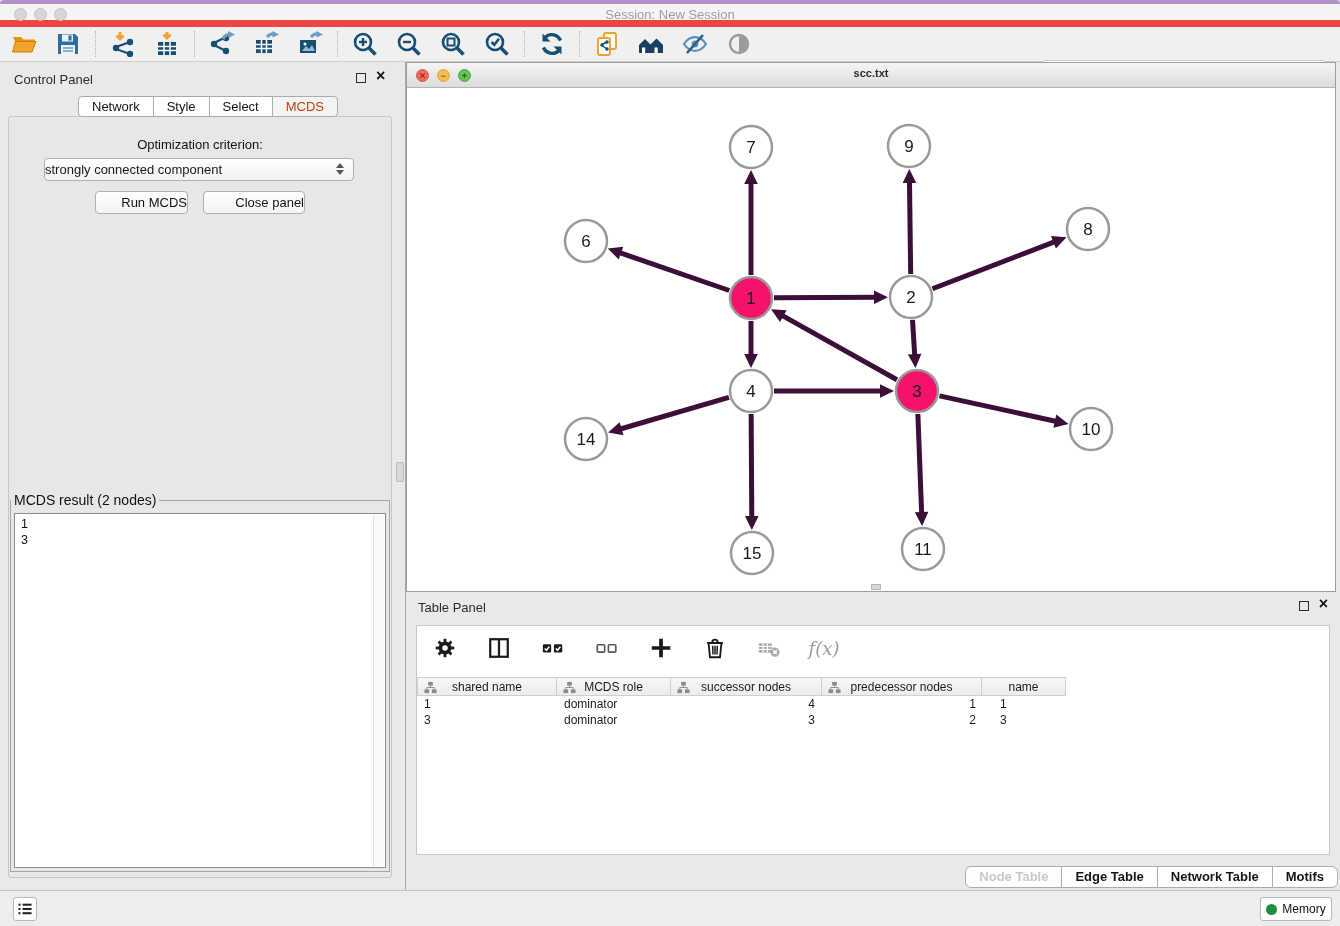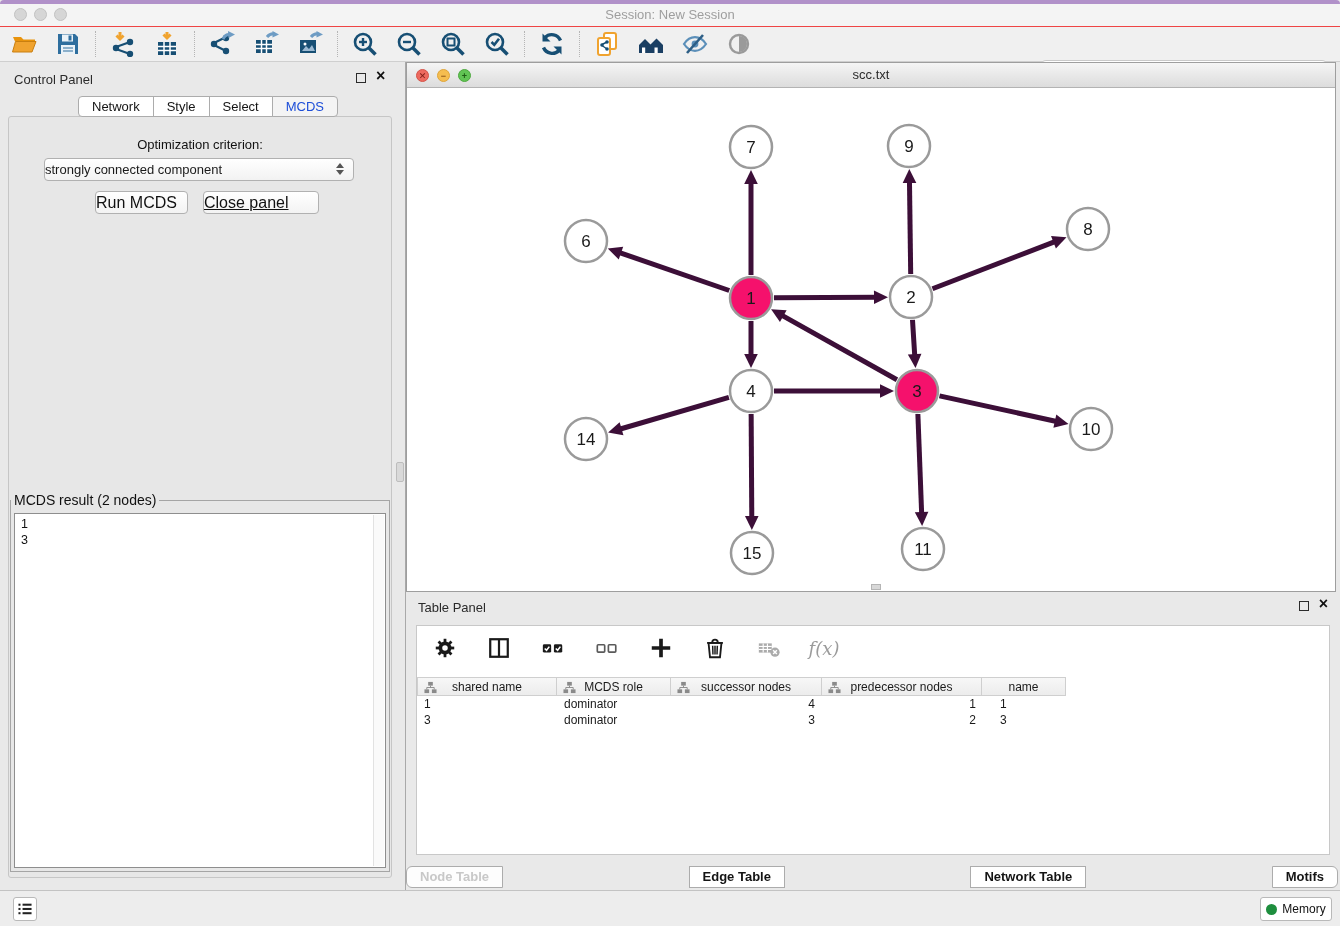--- a/index.html
+++ b/index.html
@@ -2,21 +2,21 @@
 <html><head>
 <meta charset="utf-8">
 <style>
   * { margin:0; padding:0; box-sizing:border-box; }
   html,body { width:1340px; height:926px; overflow:hidden; }
   body { font-family:"Liberation Sans","DejaVu Sans",sans-serif; background:#E9E9E9; position:relative; font-size:13px; color:#1a1a1a; }
   #app { position:absolute; inset:0; }
 
   
   .top-strip { position:absolute; left:0; top:0; width:1340px; height:4px; background:#B191C9; border-radius:6px 6px 0 0; }
-  .titlebar { position:absolute; left:0; top:4px; width:1340px; height:23px; background:#F4F4F4; border-bottom:1px solid #ef4444; }
+  .titlebar { position:absolute; left:0; top:4px; width:1340px; height:23px; background:#F4F4F4; border-bottom:7px solid #ef4444; }
   .tl-group { position:absolute; left:14px; top:4px; display:flex; gap:7px; }
   .tl { width:13px; height:13px; border-radius:50%; background:#D6D6D6; border:1px solid #C2C2C2; }
   .win-title { position:absolute; left:0; right:0; top:3px; text-align:center; color:#9E9E9E; font-size:13px; }
 
   .toolbar { position:absolute; left:0; top:27px; width:1340px; height:35px; background:#F0F0F0; border-bottom:1px solid #CFCFCF; display:flex; align-items:center; padding-left:10px; }
   .tb-group { display:flex; align-items:center; gap:16px; }
   .tb-sep { width:1px; height:26px; border-left:1px dotted #B5B5B5; margin:0 13px; }
   .tb-icon { width:28px; height:28px; display:flex; align-items:center; justify-content:center; cursor:default; }
   .tb-icon svg { width:26px; height:26px; }
   .search-wrap { position:absolute; right:12px; top:33px; width:288px; height:23px; background:#fff; border:1px solid #C9C9C9; border-radius:6px; display:flex; align-items:center; padding-left:6px; }
@@ -27,72 +27,72 @@
   .cp-title { position:absolute; left:14px; top:72px; font-size:13px; color:#2b2b2b; }
   .panel-btns { position:absolute; display:flex; gap:10px; align-items:center; }
   .cp-btns { left:356px; top:73px; }
   .float-ic { width:10px; height:10px; border:1.5px solid #2b2b2b; display:inline-block; }
   .close-ic { font-size:16px; font-weight:bold; color:#111; line-height:10px; position:relative; top:-2px; }
 
   .cp-tabs { position:absolute; left:78px; top:96px; display:flex; z-index:3; }
   .tabseg { height:21px; line-height:19px; padding:0 13px; background:#fff; border:1px solid #ACACAC; margin-left:-1px; font-size:13px; color:#141414; cursor:default; }
   .tabseg.first { border-radius:4px 0 0 4px; margin-left:0; }
   .tabseg.last { border-radius:0 4px 4px 0; }
-  .tabseg.active { background:#F4F4F4; color:#1d4ed8; }
+  .tabseg.active { background:#F4F4F4; color:#c2410c; }
 
   .cp-body { position:absolute; left:8px; top:116px; width:384px; height:762px; background:#E7E7E7; border:1px solid #C6C6C6; border-radius:3px; }
   .opt-label { position:absolute; left:0; width:400px; top:137px; text-align:center; font-size:13px; color:#111; }
   .combo { position:absolute; left:44px; top:158px; width:310px; height:23px; background:linear-gradient(#FFFFFF,#F2F2F2); border:1px solid #B1B1B1; border-radius:4px; display:flex; align-items:center; font-size:13px; cursor:default; }
   .combo-stepper { position:absolute; right:9px; top:4px; display:flex; flex-direction:column; gap:2px; }
   .combo-stepper i { width:0; height:0; border-left:4px solid transparent; border-right:4px solid transparent; display:block; }
   .combo-stepper .up { border-bottom:5px solid #555; }
   .combo-stepper .dn { border-top:5px solid #555; }
-  .pushbtn { position:absolute; top:191px; height:23px; background:linear-gradient(#FFFFFF,#F3F3F3); border:1px solid #B1B1B1; border-radius:4px; font-size:16px; color:#111; text-align:left; line-height:21px; cursor:default; }
+  .pushbtn { position:absolute; top:191px; height:23px; background:linear-gradient(#FFFFFF,#F3F3F3); border:1px solid #B1B1B1; border-radius:4px; font-size:13px; color:#111; text-align:right; line-height:21px; cursor:default;padding-left:8px; }
   .btn-run { left:95px; width:93px; }
-  .btn-close { left:203px; width:116px;text-decoration:underline; }
+  .btn-close { left:203px; width:102px; }
 
   .result-fs { position:absolute; left:10px; top:492px; width:380px; height:380px; border:1px solid #A5A5A5; background:transparent; }
   .result-fs legend { font-size:14px; color:#111; padding:0 3px; }
   .result-box { position:absolute; left:3px; right:3px; top:5px; bottom:3px; background:#fff; border:1px solid #8E8E8E; overflow:hidden; }
   .result-text { padding:2px 6px; font-size:12.5px; line-height:1.28; color:#111; }
   .result-scroll { position:absolute; right:1px; top:1px; bottom:1px; width:11px; background:#FAFAFA; border-left:1px solid #E2E2E2; }
 
   .v-divider { position:absolute; left:405px; top:62px; width:1px; bottom:36px; background:#A9A9A9; }
   .v-handle { position:absolute; left:396px; top:462px; width:8px; height:20px; background:#D9D9D9; border:1px solid #BDBDBD; border-radius:2px; }
 
   
   .net-frame { position:absolute; left:406px; top:62px; width:930px; height:530px; border:1px solid #9E9E9E; background:#fff; }
   .net-titlebar { position:absolute; left:0; top:0; right:0; height:25px; background:linear-gradient(#F5F5F5,#DCDCDC); border-bottom:1px solid #B3B3B3; }
   .net-lights { position:absolute; left:9px; top:6px; display:flex; gap:8px; }
   .light { width:13px; height:13px; border-radius:50%; font-size:9px; font-weight:bold; text-align:center; line-height:13px; cursor:default; }
   .light.red { background:#ED6A5F; border:1px solid #D55449; color:#7F1D17; }
   .light.yellow { background:#F5BD4F; border:1px solid #DFA53A; color:#90591A; }
   .light.green { background:#61C454; border:1px solid #4EA93F; color:#1D5E14; }
-  .net-title { position:absolute; left:0; right:0; top:4px; text-align:center; font-size:13px; color:#2b2b2b; }
+  .net-title { position:absolute; left:0; right:0; top:4px; text-align:center; font-size:11px; color:#2b2b2b;font-weight:bold; }
   .net-canvas { position:absolute; left:0; top:25px; right:0; bottom:0; background:#fff; }
   .net-canvas svg { position:absolute; inset:0; }
   .hscroll-handle { position:absolute; bottom:1px; left:50%; width:10px; height:6px; background:#D8D8D8; border:1px solid #B5B5B5; }
 
   
   .table-panel { position:absolute; left:406px; top:595px; right:2px; height:293px; background:#E9E9E9; }
   .tp-title { position:absolute; left:12px; top:5px; font-size:13px; color:#2b2b2b; }
   .tp-btns { right:10px; top:6px; }
   .tp-card { position:absolute; left:10px; right:8px; top:30px; height:230px; background:#fff; border:1px solid #C8C8C8; }
   .tp-toolbar { position:absolute; left:0; top:0; right:0; height:44px; display:flex; align-items:center; gap:26px; padding-left:14px; }
   .tp-toolbar .tb-icon svg { width:24px; height:24px; }
   .fx-label { font-size:18px; color:#9B9B9B; font-family:"DejaVu Serif","Liberation Serif",serif; font-style:italic; margin-left:2px; }
   .tbl { position:absolute; left:1px; top:51px; }
   .tbl-head { display:flex; }
   .th { height:19px; background:linear-gradient(#F7F7F7,#ECECEC); border:1px solid #CFCFCF; margin-left:-1px; display:flex; align-items:center; justify-content:center; font-size:12px; color:#1a1a1a; position:relative; cursor:default; }
   .th .tree { position:absolute; left:6px; top:3px; width:13px; height:13px; }
   .tbl-row { display:flex; height:16px; }
   .td { font-size:12px; line-height:16px; padding:0 6px; overflow:hidden; white-space:nowrap; }
   .td.r { text-align:right; padding-right:18px; }
 
-  .tp-tabs { position:absolute; left:0; right:0; top:271px; display:flex; justify-content:space-between; }
+  .tp-tabs { position:absolute; left:0; right:0; top:271px; display:flex; justify-content:flex-end; }
   .tp-tabs .tabseg { font-size:13px; font-weight:bold; height:22px; line-height:20px; }
   .tp-tabs .tabseg.first { border-radius:6px 0 0 6px; }
   .tp-tabs .tabseg.last { border-radius:0 6px 6px 0; }
   .tp-tabs .tabseg.active { color:#C8C8C8; background:#FDFDFD; }
 
   
   .statusbar { position:absolute; left:0; bottom:0; width:1340px; height:36px; background:#EDEDED; border-top:1px solid #C3C3C3; }
   .sb-btn { position:absolute; top:6px; height:24px; background:#fff; border:1px solid #B9B9B9; border-radius:3px; display:flex; align-items:center; justify-content:center; cursor:default; }
   .sb-list { left:13px; width:24px; }
   .sb-list svg { width:18px; height:18px; }

